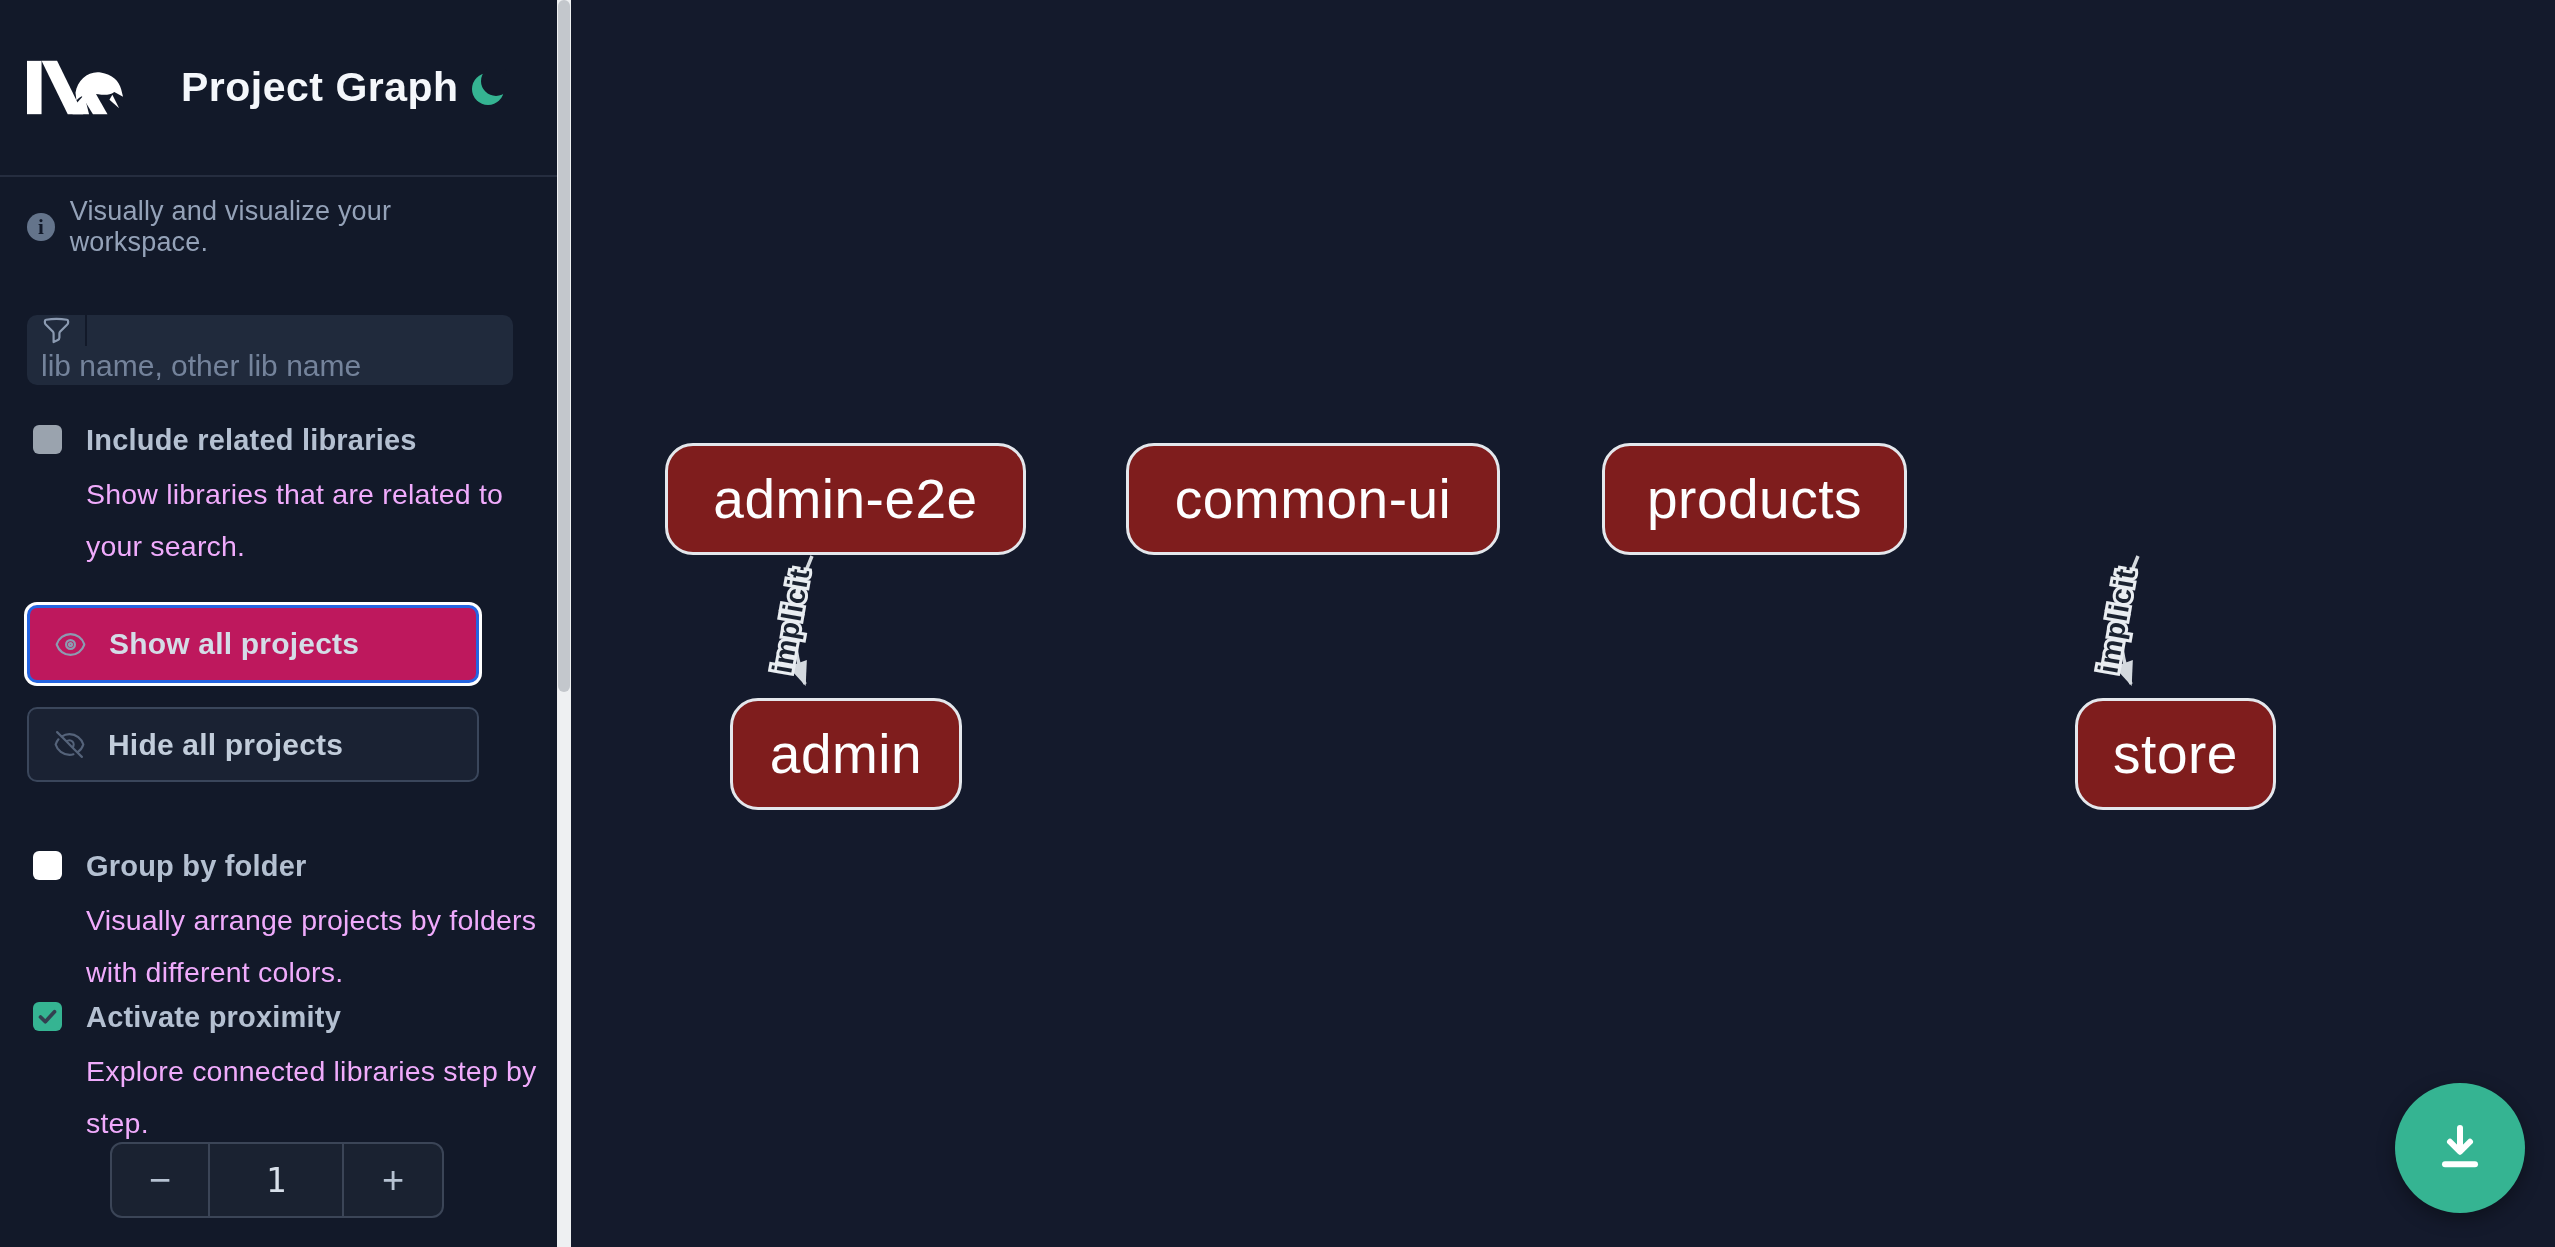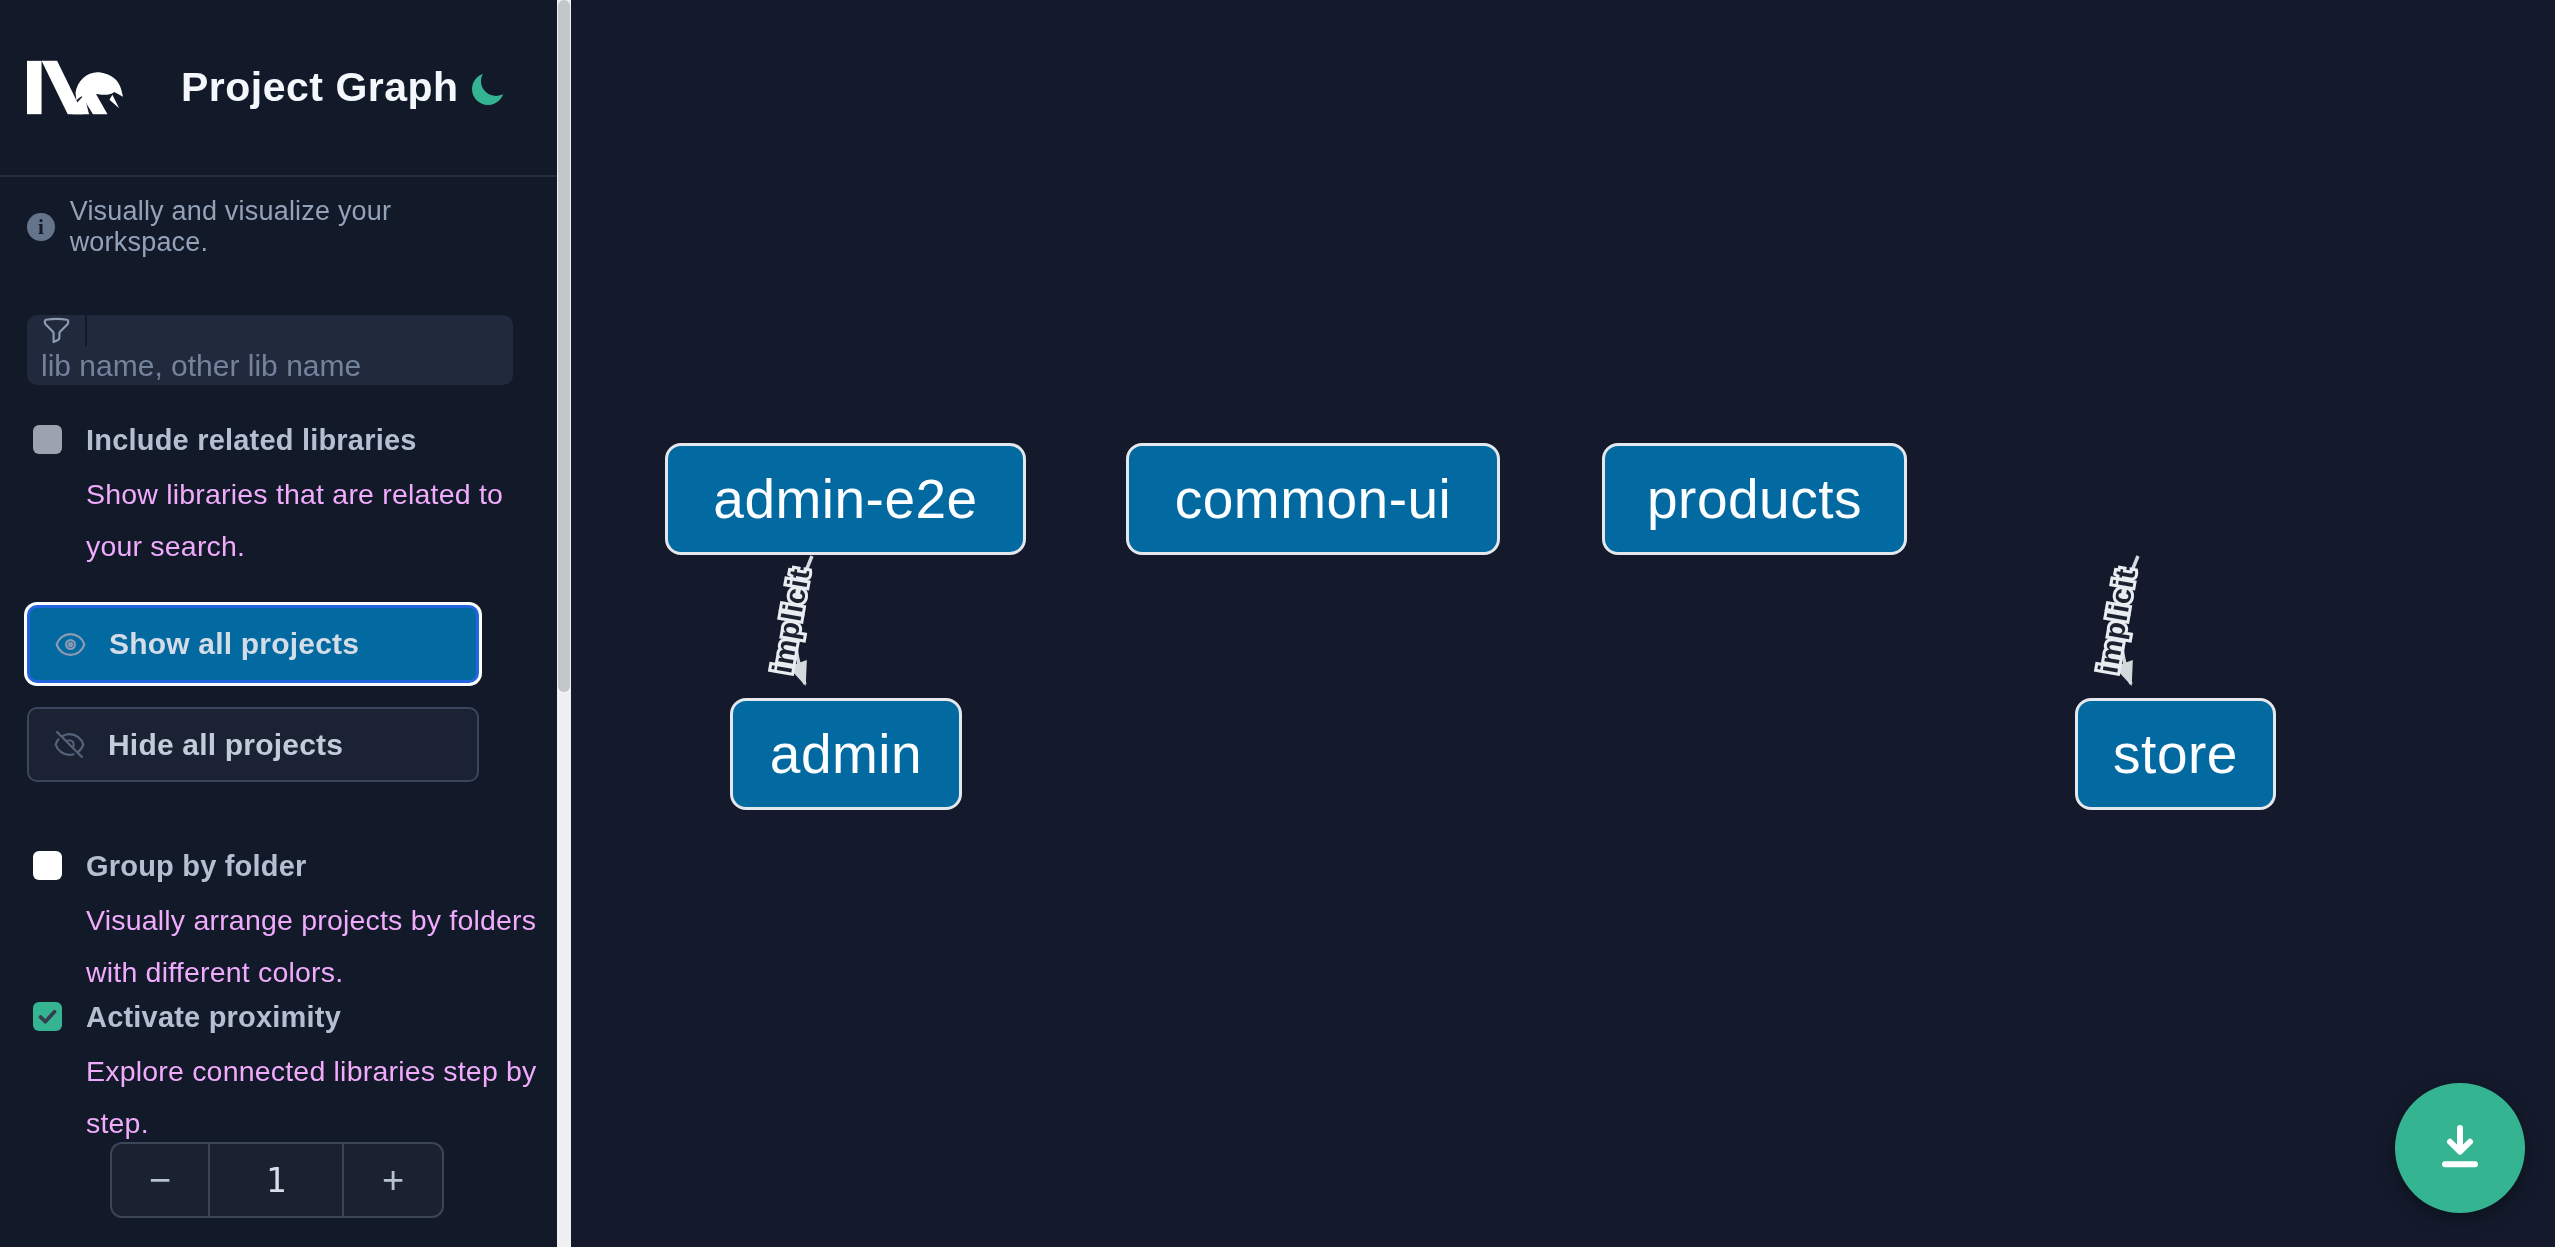--- a/index.html
+++ b/index.html
@@ -37,41 +37,41 @@
   .cb.gray{background:#9aa3ae;}
   .cb.white{background:#ffffff;}
   .cb.green{background:#35b492;display:flex;align-items:center;justify-content:center;}
   .cb-texts{margin-left:53px;}
   .cb-label{color:#b4c0d1;font-size:29px;font-weight:700;line-height:31px;letter-spacing:.2px;}
   .cb-desc{margin-top:12px;width:458px;color:#f0abfc;font-size:28.5px;line-height:52px;letter-spacing:.2px;}
   
   .action-btn{position:absolute;left:27px;width:452px;display:flex;align-items:center;gap:22px;
     padding:0 0 0 24px;border-radius:10px;cursor:pointer;font-family:inherit;}
   .action-btn .btn-label{font-size:30px;font-weight:700;letter-spacing:.2px;}
-  .btn-show{top:605px;height:78px;background:#0369a1;border:3px solid #2565e0;box-shadow:0 0 0 3px #ffffff;}
+  .btn-show{top:605px;height:78px;background:#be185d;border:3px solid #2565e0;box-shadow:0 0 0 3px #ffffff;}
   .btn-show .btn-label{color:#d4dce7;}
   .btn-hide{top:707px;height:75px;background:#1a2233;border:2px solid #3a465b;}
   .btn-hide .btn-label{color:#c2cddb;}
   
   .stepper{position:absolute;left:110px;top:1142px;width:334px;height:76px;background:#1a2231;
     border:2px solid #3b4557;border-radius:12px;display:flex;}
   .step-btn{flex:0 0 96px;background:none;border:none;color:#b6c2d2;font-size:38px;cursor:pointer;
     display:flex;align-items:center;justify-content:center;font-family:inherit;}
   .step-btn.plus{flex:0 0 98px;}
   .step-value{flex:1;border-left:2px solid #3b4557;border-right:2px solid #3b4557;
     display:flex;align-items:center;justify-content:center;
     color:#d7dfe9;font-size:34px;font-family:"DejaVu Sans Mono",monospace;}
   
   .sb-scroll-track{position:absolute;left:557px;top:0;width:14px;height:1247px;background:#eef0f2;}
   .sb-scroll-thumb{position:absolute;left:1px;top:0;width:12px;height:692px;background:#c3c7cc;border-radius:7px;}
   
   .canvas{position:absolute;left:571px;top:0;right:0;bottom:0;background:#141a2c;}
   .edges-svg{position:absolute;left:0;top:0;width:2555px;height:1247px;pointer-events:none;}
   .gnode{
-    position:absolute;height:112px;background:#0369a1;border:3px solid #e4e7ec;border-radius:16px;
+    position:absolute;height:112px;background:#7f1d1d;border:3px solid #e4e7ec;border-radius:28px;
     display:flex;align-items:center;justify-content:center;color:#fdfeff;font-size:55px;
     letter-spacing:.5px;white-space:nowrap;cursor:pointer;
   }
   .edge-label{font-size:28px;font-weight:700;letter-spacing:1px;
     fill:#1a2230;stroke:#e9edf1;stroke-width:6px;paint-order:stroke;
     text-anchor:middle;dominant-baseline:middle;font-family:"Liberation Sans",sans-serif;}
   
   .fab{position:absolute;left:2395px;top:1083px;width:130px;height:130px;border-radius:50%;
     background:#35b492;border:none;cursor:pointer;display:flex;align-items:center;justify-content:center;
     box-shadow:0 6px 18px rgba(0,0,0,.35);}

